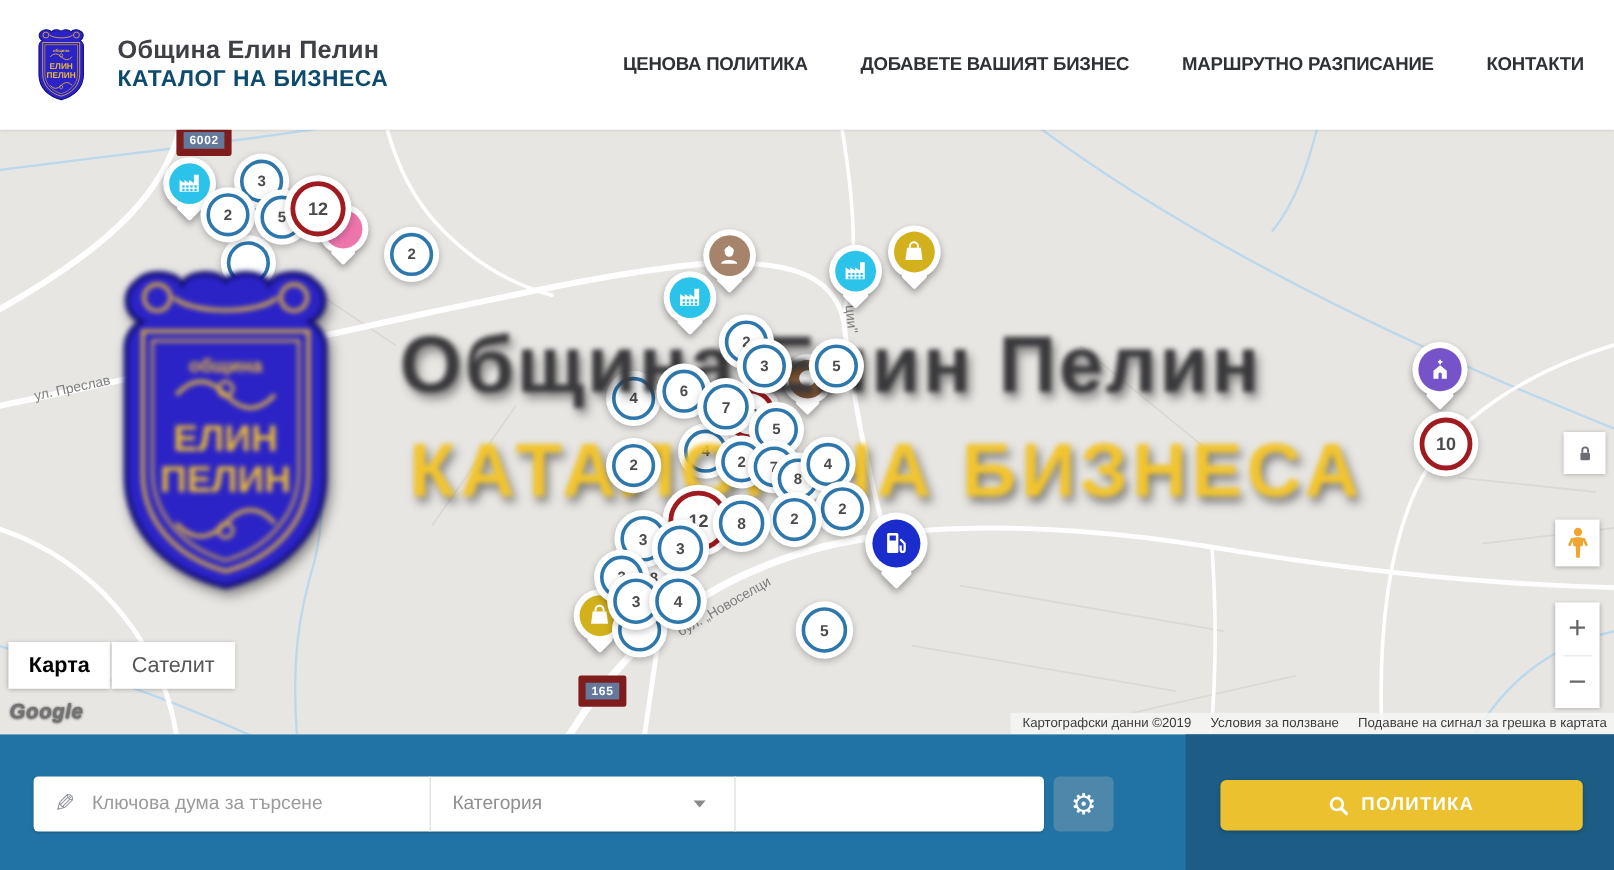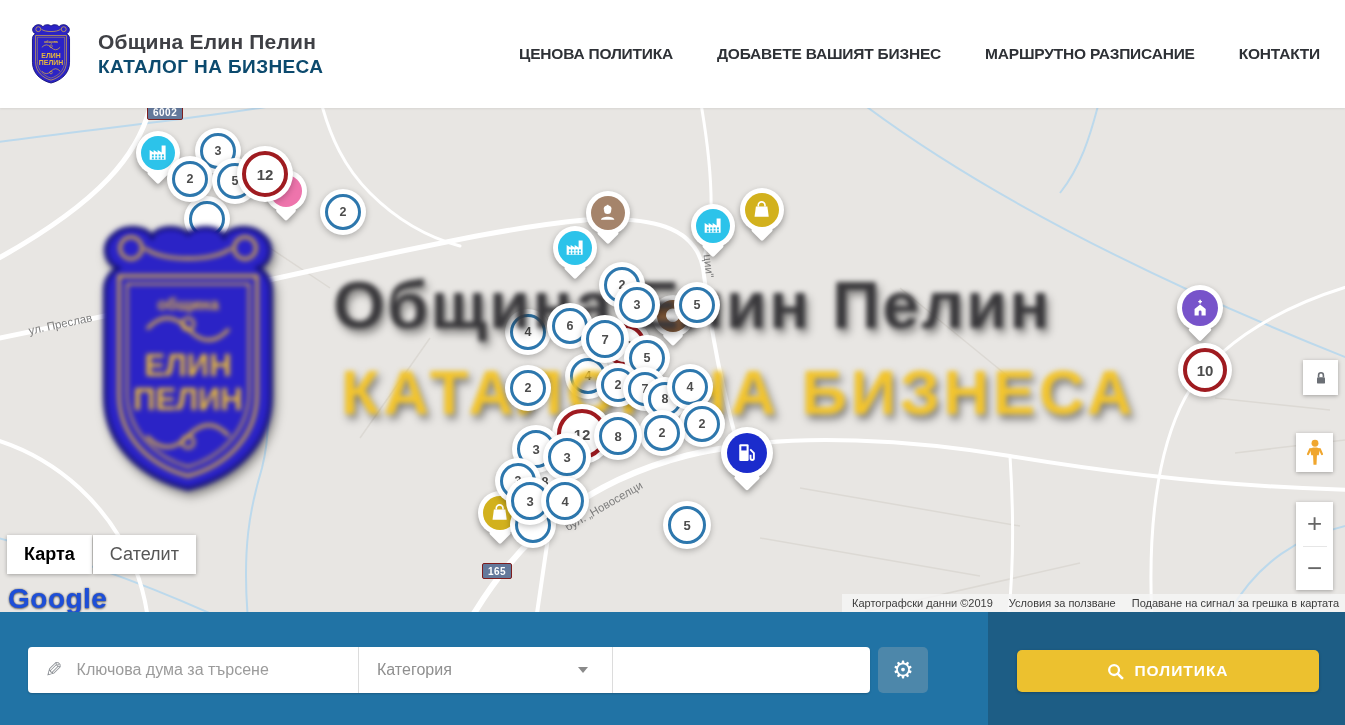--- a/index.html
+++ b/index.html
@@ -12,21 +12,21 @@
   .brand-text { margin-left:24px; }
   .brand-title { font-size:21px; font-weight:700; color:#3f4045; letter-spacing:.2px; }
   .brand-sub { font-size:19px; font-weight:700; color:#0c4a6e; letter-spacing:.4px; margin-top:2px; }
   .nav { position:absolute; right:25px; top:0; height:108px; display:flex; align-items:center; gap:44px; }
   .nav-item { font-size:15.5px; font-weight:700; color:#2e3136; letter-spacing:-0.2px; cursor:pointer; text-decoration:none; white-space:nowrap; }
 
   
   .map { position:absolute; left:0; top:108px; width:1345px; height:504px; background:#e8e6e3; overflow:hidden; cursor:default; }
   .roads { position:absolute; left:0; top:0; z-index:0; }
   .street-label { position:absolute; font-size:11.5px; color:#7d7d7d; white-space:nowrap; z-index:1; }
-  .road-shield { position:absolute; background:#64799b; color:#fff; font-size:10px; font-weight:700; padding:2px 5px 1px; border-radius:2px; border:1px solid #7f1d1d; z-index:1; letter-spacing:.5px; }
+  .road-shield { position:absolute; background:#64799b; color:#fff; font-size:10px; font-weight:700; padding:2px 5px 1px; border-radius:2px; border:6px solid #7f1d1d; z-index:1; letter-spacing:.5px; }
 
   
   .cluster { position:absolute; background:#fff; border-radius:50%; display:flex; align-items:center; justify-content:center;
              box-shadow:0 0 0 5px #fff, 0 2px 6px 5px rgba(0,0,0,.25); color:#4c4c4c; font-weight:700; cursor:pointer; }
   .pin { position:absolute; cursor:pointer; filter:drop-shadow(0 3px 3px rgba(0,0,0,.35)); }
   .pin-head { position:absolute; left:0; top:0; width:100%; height:100%; background:#fff; border-radius:50%; display:flex; align-items:center; justify-content:center; }
   .pin-tail { position:absolute; left:50%; bottom:-14%; width:36%; height:36%; background:#fff; transform:translateX(-50%) rotate(45deg); border-radius:2px; }
   .pin-dot { position:relative; width:78%; height:78%; border-radius:50%; display:flex; align-items:center; justify-content:center; z-index:1; }
   .pin-dot svg { width:62%; height:62%; }
 
@@ -35,22 +35,22 @@
   .wm-crest { position:absolute; left:85px; top:110px; width:206px; height:282px; filter:drop-shadow(3px 5px 5px rgba(0,0,0,.45)); }
   .wm-line1 { position:absolute; left:333px; top:158px; font-size:67px; font-weight:700; color:#39383b; letter-spacing:2px; white-space:nowrap; text-shadow:3px 5px 7px rgba(0,0,0,.45); }
   .wm-line2 { position:absolute; left:341px; top:248px; font-size:63px; font-weight:700; color:#f2c42d; letter-spacing:4px; white-space:nowrap; text-shadow:3px 5px 7px rgba(0,0,0,.5); }
 
   
   .maptype { position:absolute; left:7px; top:427px; z-index:8; display:flex; }
   .maptype-btn { height:39px; background:#fff; display:flex; align-items:center; justify-content:center; padding:0 17px;
                  font-size:18px; box-shadow:0 1px 4px rgba(0,0,0,.3); cursor:pointer; }
   .maptype-btn.active { font-weight:700; color:#000; }
   .maptype-btn.inactive { color:#565656; margin-left:1px; }
-  .google-logo { position:absolute; left:8px; top:475px; z-index:8; font-size:28px; font-weight:700; color:#1d4ed8; letter-spacing:.5px;
-                 text-shadow:0 0 2px rgba(90,90,90,.9), 0 1px 2px rgba(90,90,90,.8); cursor:pointer; }
+  .google-logo { position:absolute; left:8px; top:475px; z-index:8; font-size:17px; font-weight:700; color:#737373; letter-spacing:.5px;
+                 text-shadow:0 0 2px rgba(90,90,90,.9), 0 1px 2px rgba(90,90,90,.8); cursor:pointer;font-style:italic; }
   .attribution { position:absolute; right:0; top:486px; height:18px; background:rgba(245,245,245,.82); z-index:8;
                  display:flex; align-items:center; gap:16px; padding:0 6px 0 10px; font-size:11px; color:#3c3c3c; }
   .attribution span { cursor:pointer; white-space:nowrap; }
   .ctl-box { position:absolute; background:#fff; box-shadow:0 1px 4px rgba(0,0,0,.3); z-index:8; display:flex; align-items:center; justify-content:center; cursor:pointer; }
   .ctl-lock { left:1303px; top:252px; width:35px; height:35px; }
   .ctl-pegman { left:1296px; top:325px; width:37px; height:39px; }
   .ctl-zoom { left:1296px; top:394px; width:37px; height:88px; flex-direction:column; }
   .zoom-btn { width:100%; height:44px; display:flex; align-items:center; justify-content:center; font-size:26px; color:#666; cursor:pointer; font-weight:400; }
   .zoom-divider { width:24px; height:1px; background:#e6e6e6; }
 

